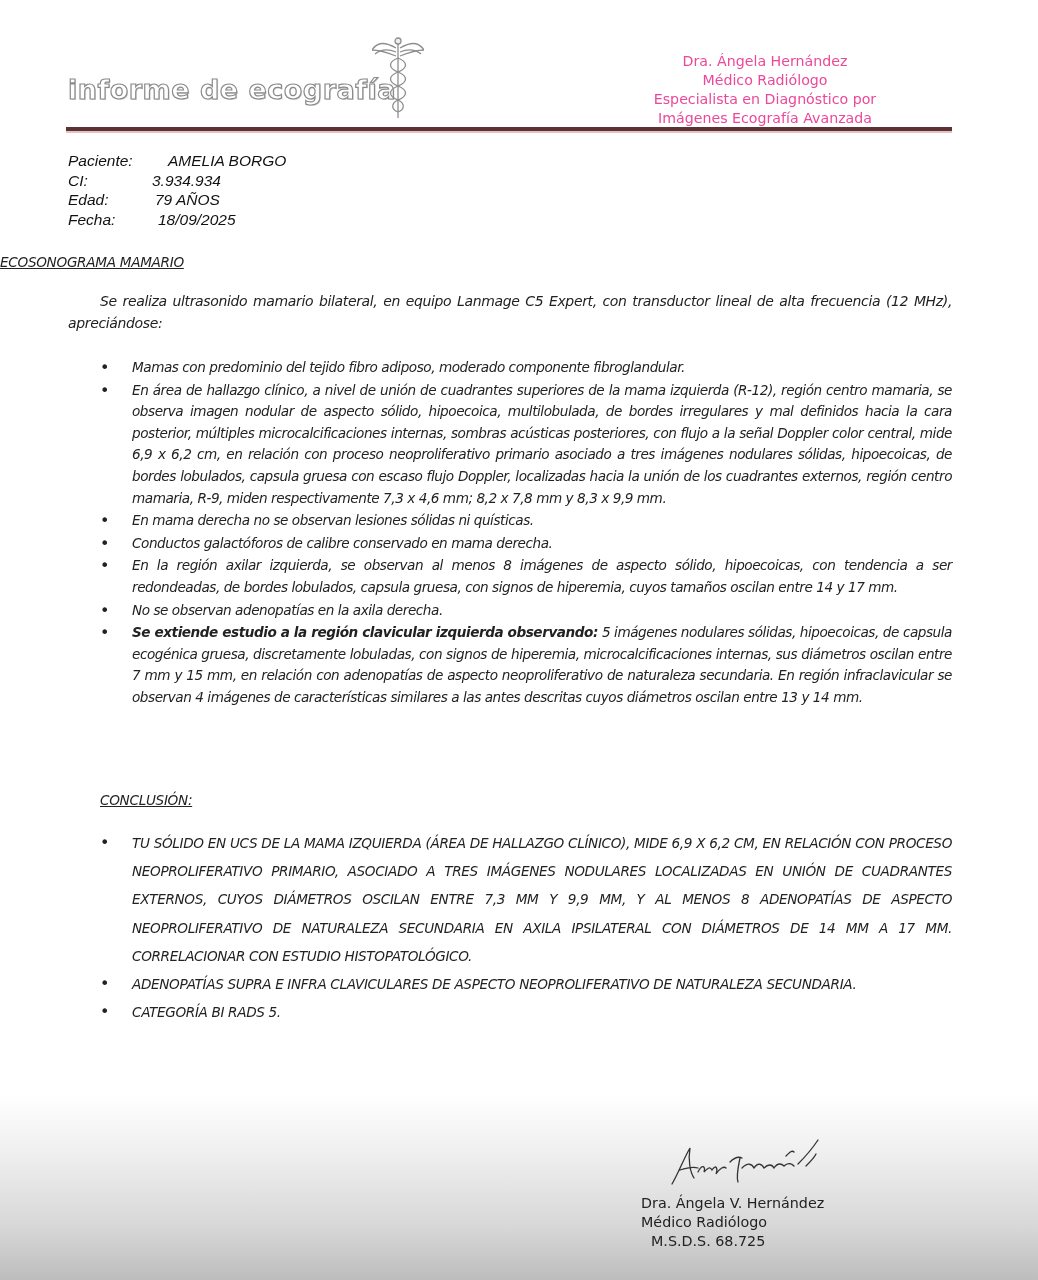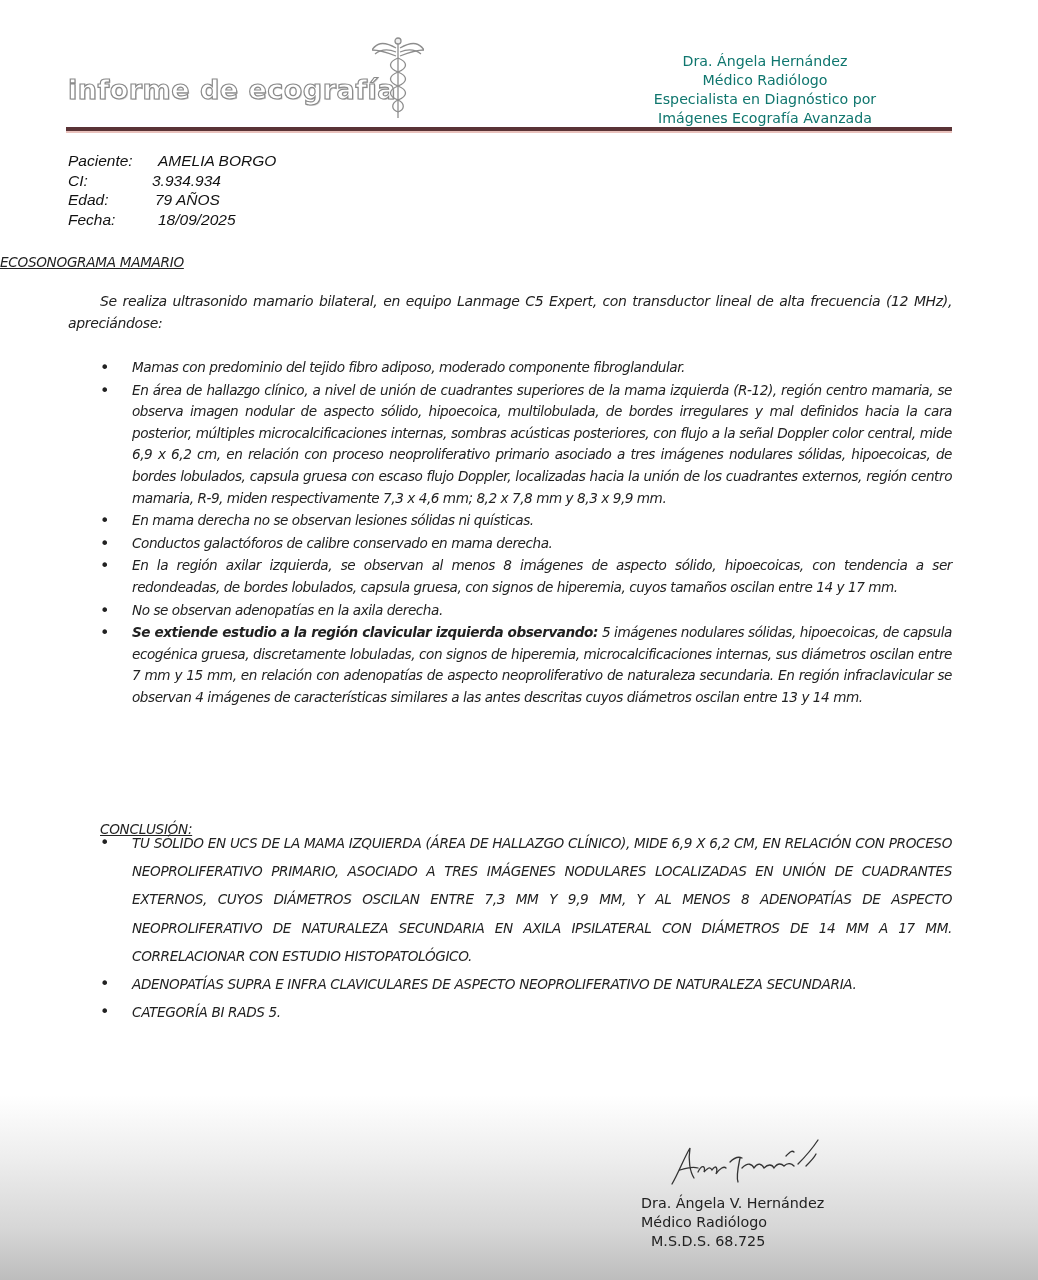--- a/index.html
+++ b/index.html
@@ -14,21 +14,21 @@
   .logo-title {
     left: 68px; top: 74px; font-family: "DejaVu Sans", sans-serif;
     font-size: 27px; font-weight: bold; letter-spacing: 0.5px;
     color: #fff; -webkit-text-stroke: 1.2px #8a8a8a;
     text-shadow: 1px 1px 0 #d8d8d8;
     text-align: right;
   }
   .caduceus { left: 372px; top: 36px; width: 52px; height: 84px; }
   .doctor-header {
     left: 625px; top: 52px; width: 280px; text-align: center;
-    font-family: "DejaVu Sans", sans-serif; font-size: 14.2px; line-height: 19px; color: #0f766e;
+    font-family: "DejaVu Sans", sans-serif; font-size: 14.2px; line-height: 19px; color: #ec4899;
   }
   .header-rule { left: 66px; top: 127px; width: 886px; height: 4px; background: #5a3336; box-shadow: 0 2px 0 #e9c2bd; }
 
   
   .patient { left: 68px; top: 151px; font-family: "Liberation Sans", sans-serif; font-style: italic; font-size: 15.5px; line-height: 19.5px; color: #111; }
   .patient .row { position: relative; height: 19.5px; }
   .patient .label { position: absolute; left: 0; }
   .patient .value { position: absolute; white-space: nowrap; }
 
   
@@ -45,21 +45,21 @@
   .findings li, .conclusions li {
     position: relative; padding-left: 32px; font-family: "DejaVu Sans", sans-serif; font-style: italic;
     text-align: justify; color: #222;
   }
   .findings li { font-size: 13.6px; line-height: 21.6px; letter-spacing: -0.45px; margin-bottom: 1px; }
   .bullet { position: absolute; left: 0; top: 0; font-style: normal; font-size: 16px; }
   .findings b { font-weight: bold; }
 
   .concl-heading {
     left: 100px; top: 792px; font-family: "DejaVu Sans", sans-serif; font-style: italic; font-size: 13.6px;
-    text-decoration: underline; color: #222; letter-spacing: -0.3px; margin-top: 29px;
+    text-decoration: underline; color: #222; letter-spacing: -0.3px;
   }
   .conclusions { left: 100px; top: 829px; width: 852px; margin: 0; padding: 0; list-style: none; }
   .conclusions li { font-size: 13.6px; line-height: 28.2px; letter-spacing: -0.35px; margin-bottom: 0; }
 
   
   .signature { left: 668px; top: 1138px; width: 160px; height: 50px; }
   .sig-block { left: 641px; top: 1194px; font-family: "DejaVu Sans", sans-serif; font-size: 14.3px; line-height: 19px; color: #222; }
   .sig-block div { white-space: nowrap; }
 </style>
 </head>
@@ -84,21 +84,21 @@
   <div>Dra. Ángela Hernández</div>
   <div>Médico Radiólogo</div>
   <div>Especialista en Diagnóstico por</div>
   <div>Imágenes Ecografía  Avanzada</div>
 </div>
 <div class="abs header-rule"></div>
 
 <div class="abs patient">
   <div class="row">
     <span class="label">Paciente:</span>
-    <span class="value" style="left:90px">AMELIA BORGO</span>
+    <span class="value" style="left:100px">AMELIA BORGO</span>
   </div>
   <div class="row">
     <span class="label">CI:</span>
     <span class="value" style="left:84px">3.934.934</span>
   </div>
   <div class="row">
     <span class="label">Edad:</span>
     <span class="value" style="left:87px">79  AÑOS</span>
   </div>
   <div class="row">

